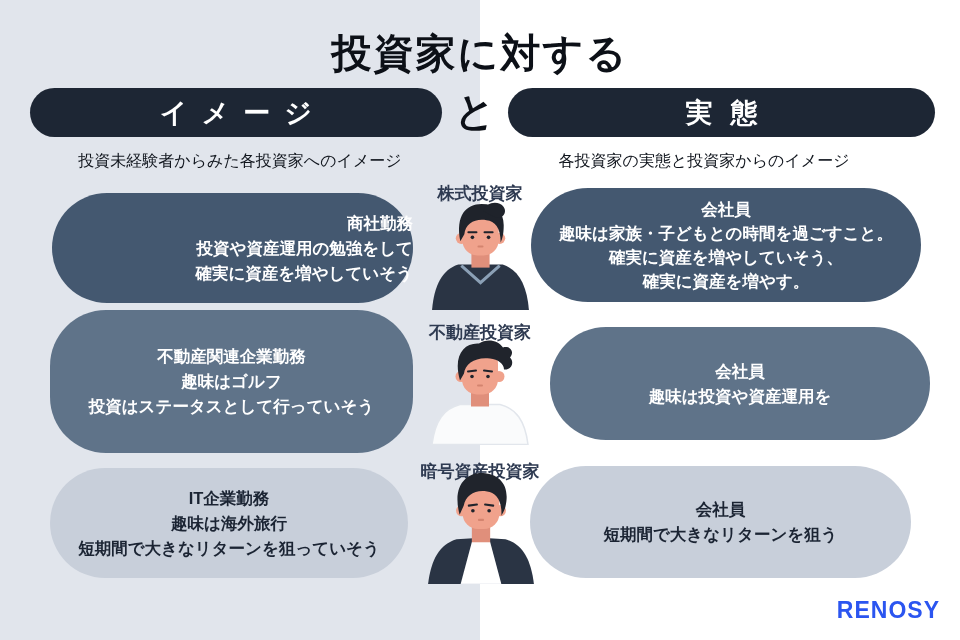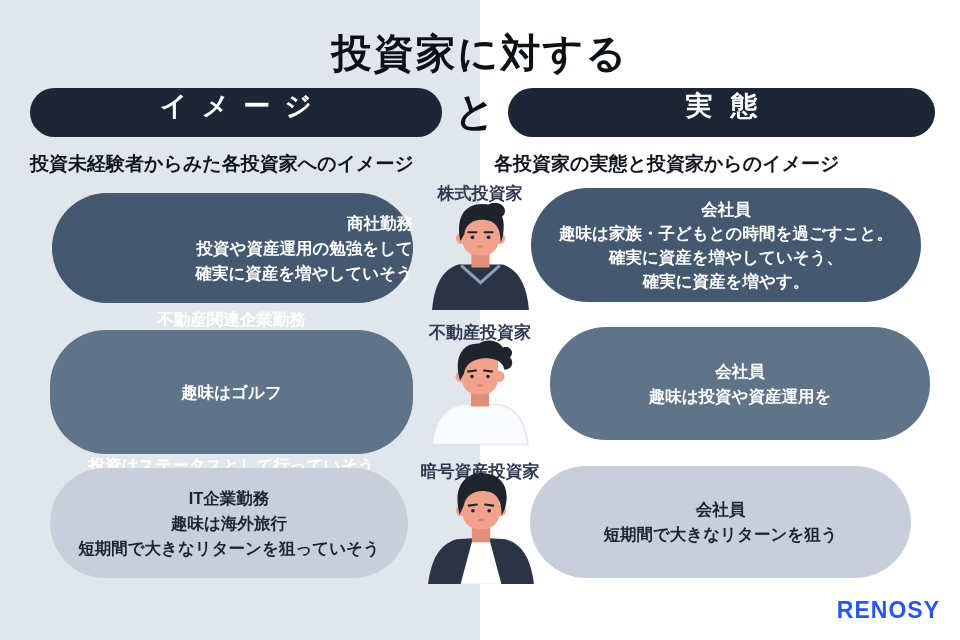--- a/index.html
+++ b/index.html
@@ -13,48 +13,48 @@
     background:linear-gradient(90deg,#e1e5ec 0 480px,#ffffff 480px 100%);
   }
   .title {
     position:absolute; left:0; top:26px; width:960px;
     text-align:center; font-size:40px; font-weight:800;
     color:#0c1017; letter-spacing:2px;
   }
   .pill {
     position:absolute; top:88px; height:49px;
     background:#1d2634; border-radius:25px;
-    display:flex; justify-content:center;
+    display:flex; align-items:center; justify-content:center;
     color:#ffffff; font-weight:800; font-size:27px;
   }
   .pill-left  { left:30px;  width:412px; letter-spacing:14px; text-indent:14px; }
   .pill-right { left:508px; width:427px; letter-spacing:18px; text-indent:18px; }
   .connector {
     position:absolute; left:442px; top:84px; width:66px;
     text-align:center; font-size:40px; font-weight:800; color:#0c1017;
   }
   .subtitle {
-    position:absolute; top:151px; width:420px; 
-    font-size:19px; font-weight:700; color:#10151d;
+    position:absolute; top:151px; width:420px; text-align:center;
+    font-size:16px; font-weight:400; color:#10151d;
   }
   .subtitle-left  { left:30px; }
   .subtitle-right { left:494px; }
   .inv-label {
     position:absolute; left:330px; width:300px; text-align:center;
     font-size:17px; font-weight:800; color:#2e3a51;
   }
   .lab1 { top:182px; } .lab2 { top:321px; } .lab3 { top:460px;text-align:center; }
   .bubble {
     position:absolute; display:flex; flex-direction:column;
     justify-content:center; text-align:center;
     color:#ffffff; font-weight:600; font-size:16.5px; line-height:25px;
   }
   .b-l1 { left:52px;  top:193px; width:361px; height:110px; border-radius:55px; background:#445870;text-align:right; }
   .b-r1 { left:531px; top:188px; width:390px; height:114px; border-radius:57px; background:#445870; line-height:24px; }
-  .b-l2 { left:50px;  top:330px; width:363px; height:124px; border-radius:56px; background:#5f7389;gap:48px; }
+  .b-l2 { left:50px;  top:310px; width:363px; height:143px; border-radius:56px; background:#5f7389; }
   .b-r2 { left:550px; top:327px; width:380px; height:113px; border-radius:56px; background:#5f7389; }
   .b-l3 { left:50px;  top:468px; width:358px; height:110px; border-radius:55px; background:#c8cfda; color:#1b2433; font-weight:700; }
   .b-r3 { left:530px; top:466px; width:381px; height:112px; border-radius:56px; background:#c8cfda; color:#1b2433; font-weight:700; }
   .avatar { position:absolute; }
   .av1 { left:428px; top:201px; width:105px; height:109px; }
   .av2 { left:430px; top:336px; width:100px; height:109px; }
   .av3 { left:426px; top:470px; width:110px; height:114px; }
   .avatar svg { display:block; width:100%; height:100%; }
   .brand {
     position:absolute; right:20px; top:597px;

